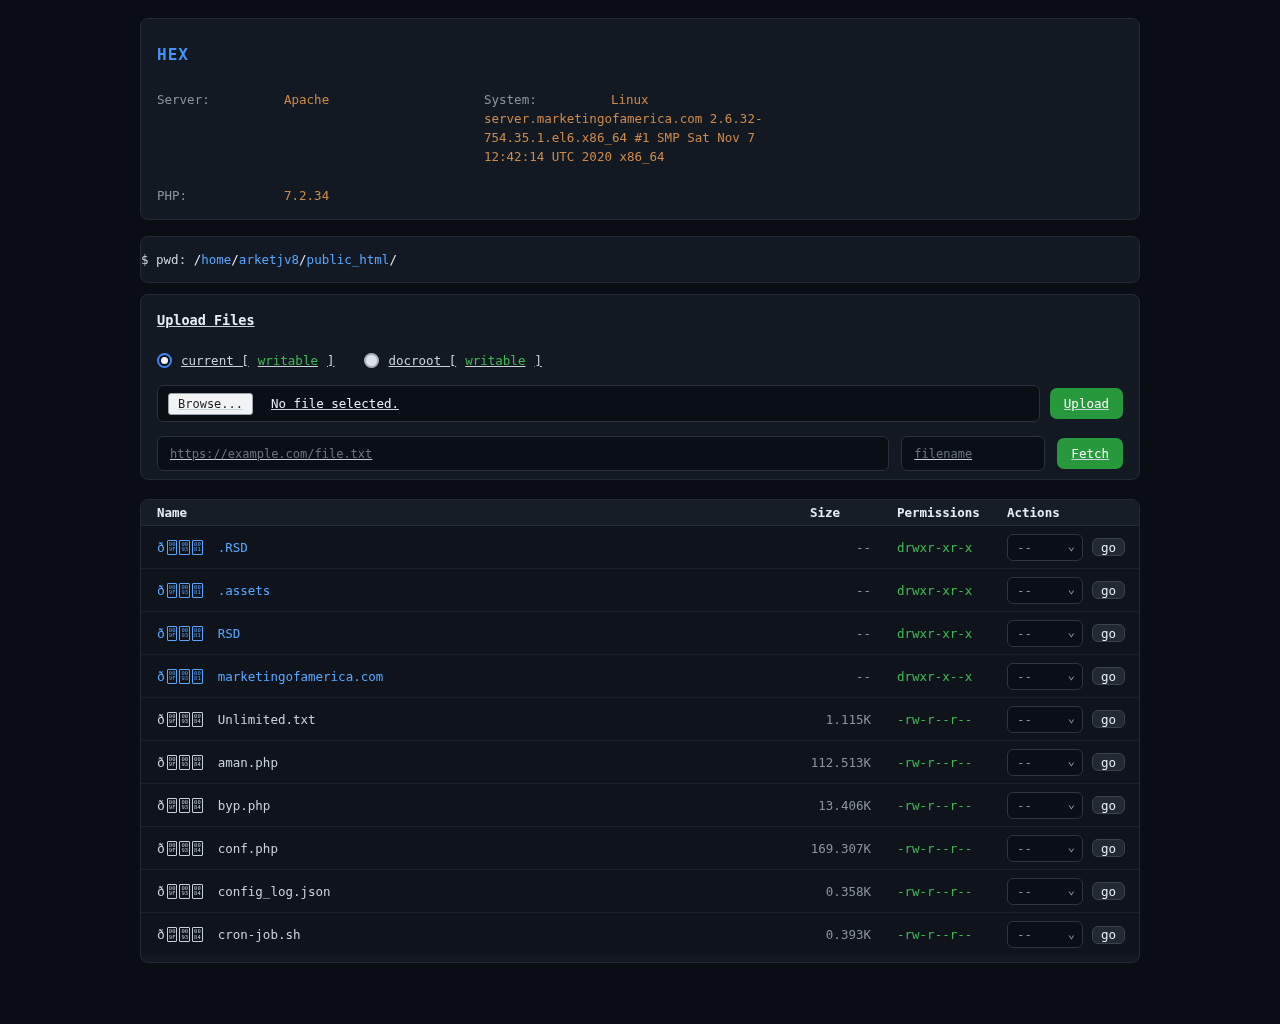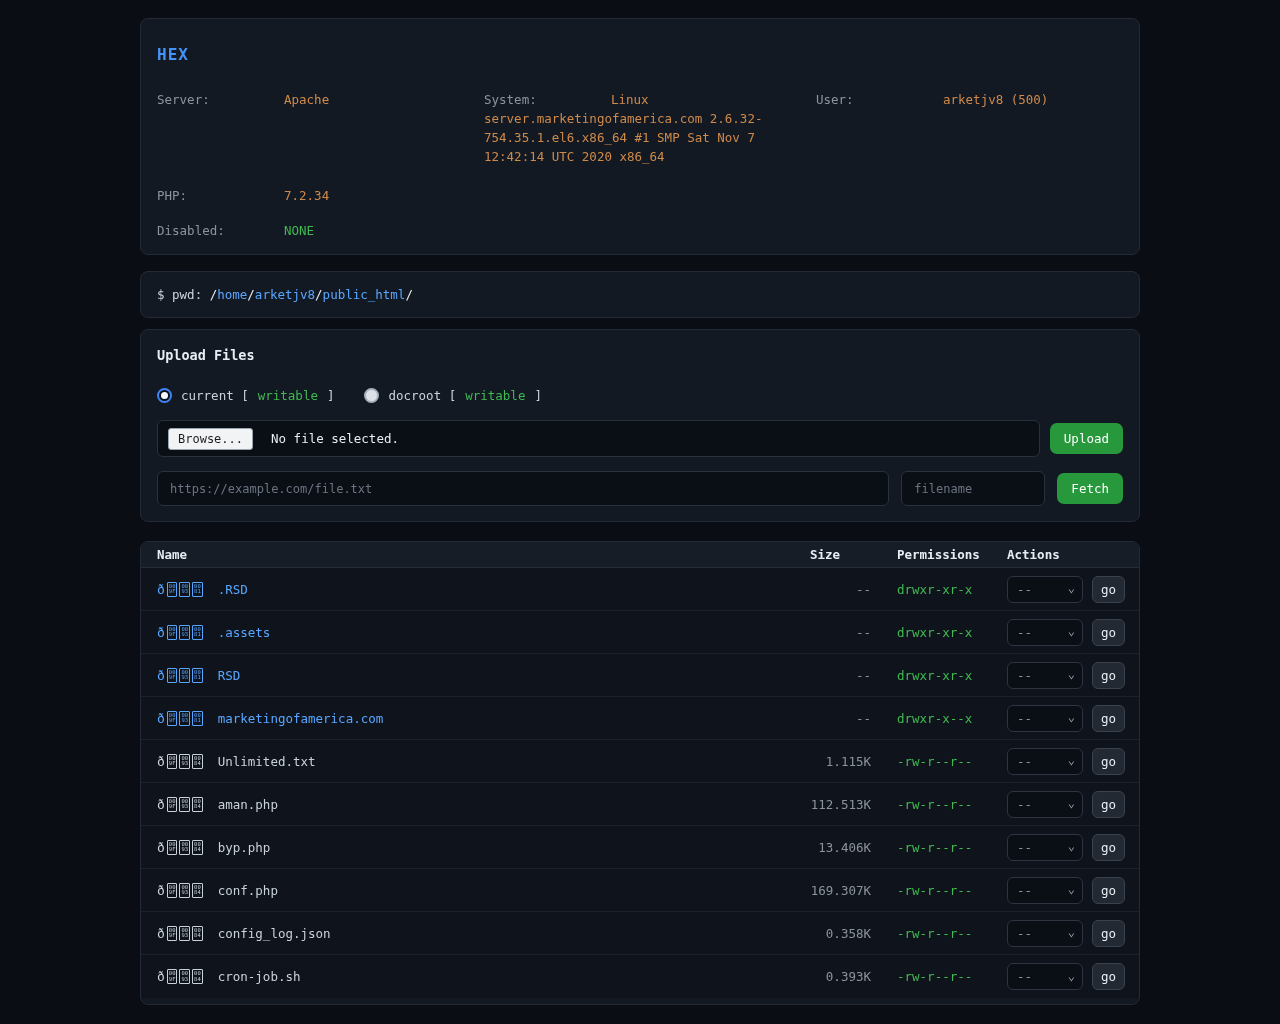--- a/index.html
+++ b/index.html
@@ -23,27 +23,27 @@
   .app-title { font-size:16px; font-weight:bold; color:#4493f8; letter-spacing:1px; margin-bottom:26px; }
   .info-grid { display:grid; grid-template-columns:327px 332px 1fr; }
   .cell { line-height:19px; }
   .lbl { display:inline-block; width:127px; color:#8b949e; vertical-align:top; }
   .val-orange { color:#cf8a4a; }
   .val-green { color:#3fb950; }
   .php-row { margin-top:20px; }
   .disabled-row { margin-top:16px; }
 
   
-  .pwd-bar { margin-top:16px; padding:13px 16px; line-height:19px; }
+  .pwd-bar { margin-top:16px; padding:13px 0; line-height:19px; }
   .pwd-prompt { color:#cdd6de; }
   .slash { color:#e6edf3; }
   .seg { color:#58a6ff; text-decoration:none; cursor:pointer; }
 
   
-  .upload-panel { margin-top:11px; padding:16px 16px 15px 16px; }
+  .upload-panel { margin-top:11px; padding:16px 16px 8px 16px;text-decoration:underline; }
   .upload-title { font-size:13.5px; font-weight:bold; color:#e6edf3; line-height:19px; margin-bottom:22px; }
   .radios { display:flex; align-items:center; gap:30px; height:17px; }
   .radio-label { display:inline-flex; align-items:center; gap:9px; cursor:pointer; color:#c9d1d9; }
   .rdot { width:15px; height:15px; border-radius:50%; background:#dde2e8; border:2px solid #a9b2bc; position:relative; flex:0 0 auto; }
   .rdot.checked { background:#0d1117; border:2.5px solid #3f83f8; }
   .rdot.checked::after { content:""; position:absolute; left:50%; top:50%; width:7px; height:7px; margin:-3.5px 0 0 -3.5px; border-radius:50%; background:#f4f8ff; }
   .green-text { color:#3fb950; }
 
   .file-row { margin-top:16px; display:flex; align-items:center; gap:10px; }
   .file-input {
@@ -98,47 +98,41 @@
   .tofu i { font-style:normal; font-size:5.5px; line-height:5.5px; letter-spacing:0; }
 
   .select-wrap { position:relative; flex:0 0 auto; }
   .action-select {
     -webkit-appearance:none; appearance:none;
     width:76px; height:27px; background:#0a0f16; border:1px solid #2d3540; border-radius:6px;
     color:#8b949e; font-family:inherit; font-size:12.5px; padding:0 20px 0 9px; cursor:pointer;
   }
   .chev { position:absolute; right:8px; top:50%; transform:translateY(-58%); color:#9aa4b0; font-size:12px; pointer-events:none; }
   .go-btn {
-    height:27px; padding:0 8px; background:#222933; border:1px solid #3a424d; border-radius:6px;
+    height:18px; padding:0 8px; background:#222933; border:1px solid #3a424d; border-radius:6px;
     color:#e6edf3; font-family:inherit; font-size:12.5px; cursor:pointer;
   }
 </style>
 </head>
 <body>
 
 <div class="page">
 
   <section class="panel header-panel">
     <h1 class="app-title">HEX</h1>
     <div class="info-grid">
       <div class="cell">
         <span class="lbl">Server:</span><span class="val-orange">Apache</span>
       </div>
       <div class="cell">
         <span class="lbl">System:</span><span class="val-orange">Linux server.marketingofamerica.com 2.6.32-754.35.1.el6.x86_64 #1 SMP Sat Nov 7 12:42:14 UTC 2020 x86_64</span>
       </div>
-      <div class="cell">
-        <span class="lbl">User:</span><span class="val-orange">arketjv8 (500)</span>
-      </div>
     </div>
     <div class="cell php-row">
       <span class="lbl">PHP:</span><span class="val-orange">7.2.34</span>
-    </div>
-    <div class="cell disabled-row">
-      <span class="lbl">Disabled:</span><span class="val-green">NONE</span>
     </div>
   </section>
 
   <section class="panel pwd-bar">
     <span class="pwd-prompt">$ pwd: </span><span id="pwd-path"><span class="slash">/</span><a class="seg">home</a><span class="slash">/</span><a class="seg">arketjv8</a><span class="slash">/</span><a class="seg">public_html</a><span class="slash">/</span></span>
   </section>
 
   <section class="panel upload-panel">
     <h2 class="upload-title">Upload Files</h2>
     <div class="radios" id="radios">

